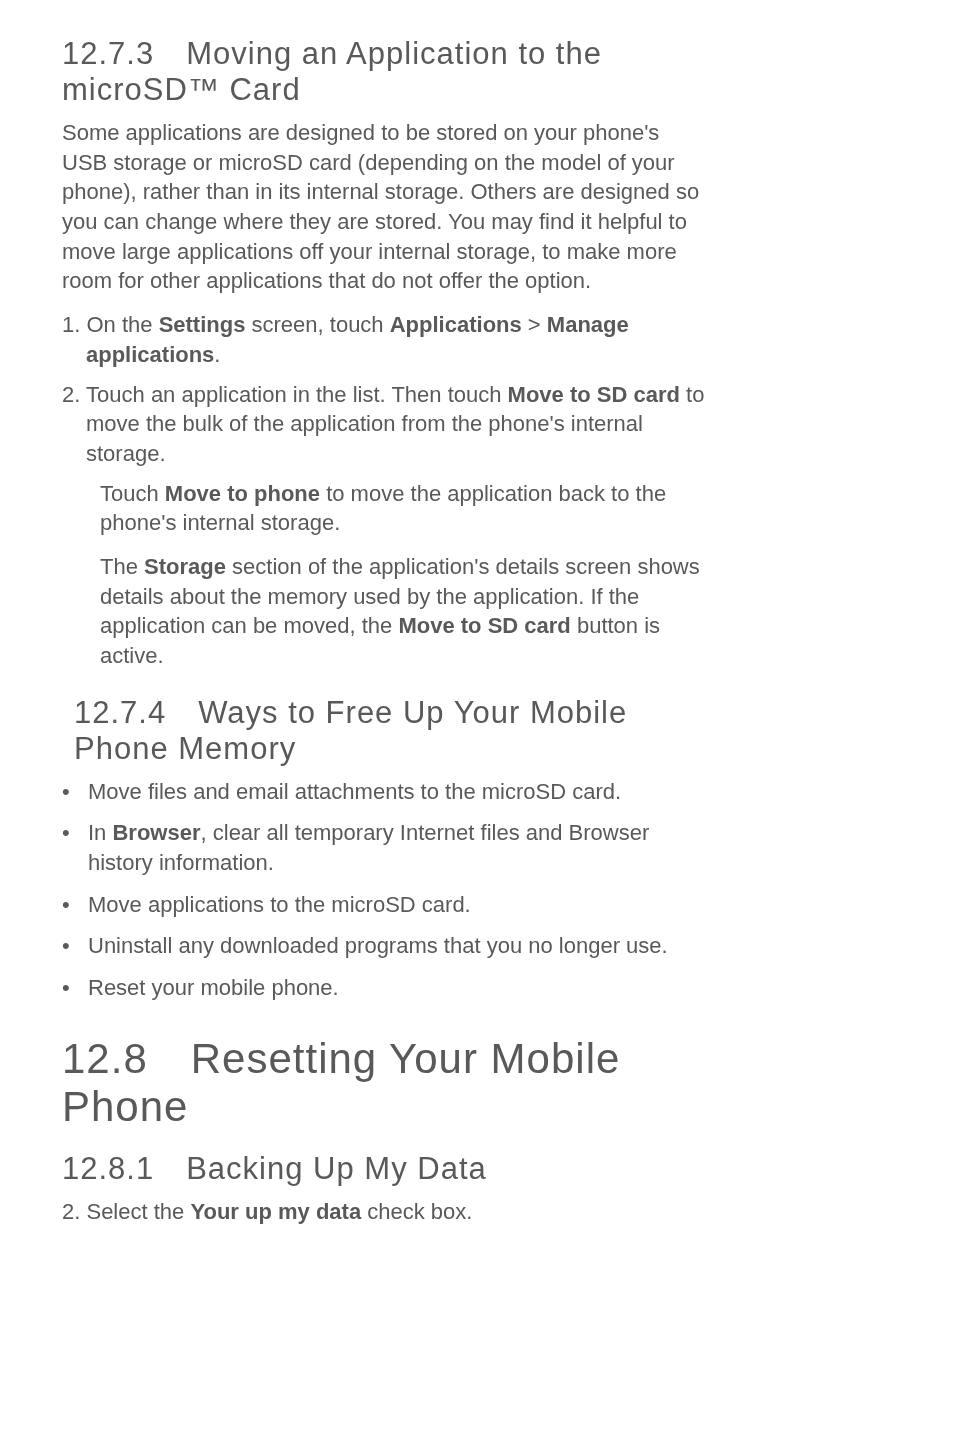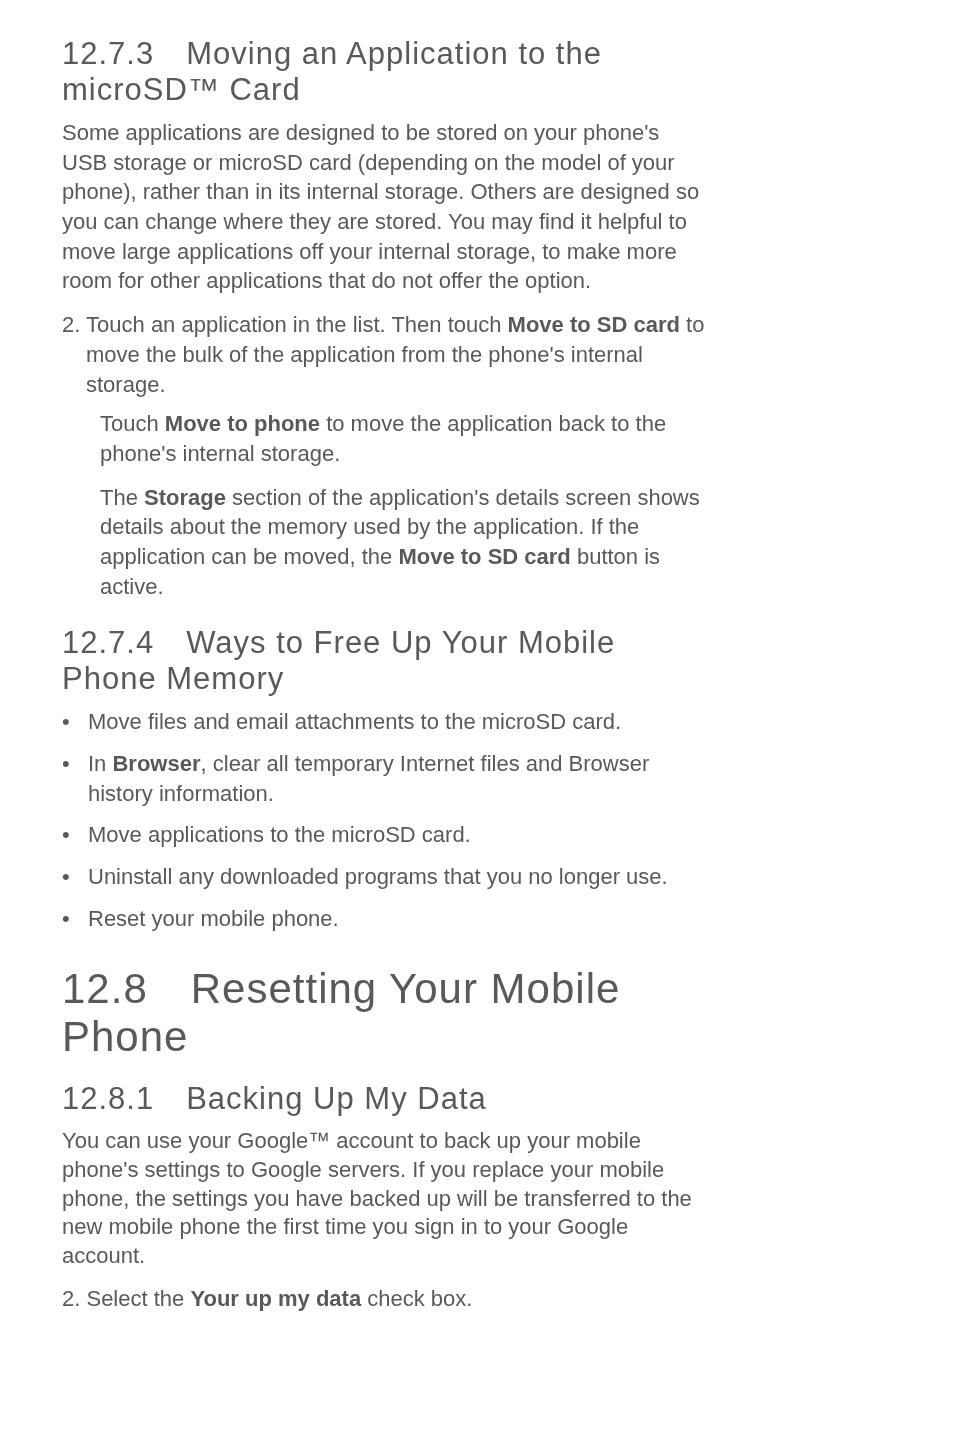--- a/index.html
+++ b/index.html
@@ -74,34 +74,37 @@
 </style>
 </head>
 <body>
 
 <div class="page">
 
   <h2 class="h2">12.7.3 Moving an Application to the microSD™ Card</h2>
 
   <p class="para">Some applications are designed to be stored on your phone's USB storage or microSD card (depending on the model of your phone), rather than in its internal storage. Others are designed so you can change where they are stored. You may find it helpful to move large applications off your internal storage, to make more room for other applications that  do not offer the option.</p>
 
+  <p class="li-num">
+    <span>1. On the </span><b>Settings</b><span> screen, touch </span><b>Applications</b><span> &gt; </span><b>Manage applications</b><span>.</span>
+  </p>
 
   <p class="li-num">
     <span>2. Touch an application in the list. Then touch </span><b>Move to SD card</b><span> to move the bulk of the application from the phone's internal storage.</span>
   </p>
 
   <p class="para indent">
     <span>Touch </span><b>Move to phone</b><span> to move the application back to the phone's internal storage.</span>
   </p>
 
   <p class="para indent">
     <span>The </span><b>Storage</b><span> section of the application's details screen shows details about the memory used by the application. If the application can be moved, the </span><b>Move to SD card</b><span> button is active.</span>
   </p>
 
-  <h2 class="h2" style="margin-top:24px;">12.7.4 Ways to Free Up Your Mobile Phone Memory</h2>
+  <h2 class="h2" style="margin-top:24px;margin-left:12px;">12.7.4 Ways to Free Up Your Mobile Phone Memory</h2>
 
   <div class="li-bul">
     <span class="dot">•</span>
     <span class="txt">Move files and email attachments to the microSD card.</span>
   </div>
 
   <div class="li-bul">
     <span class="dot">•</span>
     <span class="txt">
       <span>In </span><b>Browser</b><span>, clear all temporary Internet files and Browser history information.</span>
@@ -120,21 +123,20 @@
 
   <div class="li-bul">
     <span class="dot">•</span>
     <span class="txt">Reset your mobile phone.</span>
   </div>
 
   <h1 class="h1">12.8 Resetting Your Mobile Phone</h1>
 
   <h2 class="h2">12.8.1 Backing Up My Data</h2>
 
-  <p class="para" style="line-height:1.3;">You can use your Google™ account to back up your mobile phone's settings to Google servers. If you replace your mobile phone, the settings you have backed up will be transferred to the new mobile phone the first time you sign in to your Google account.</p>
 
 
   <p class="li-num">
     <span>2. Select the </span><b>Your up my data</b><span> check box.</span>
   </p>
 
 
 </div>
 
 </body></html>

